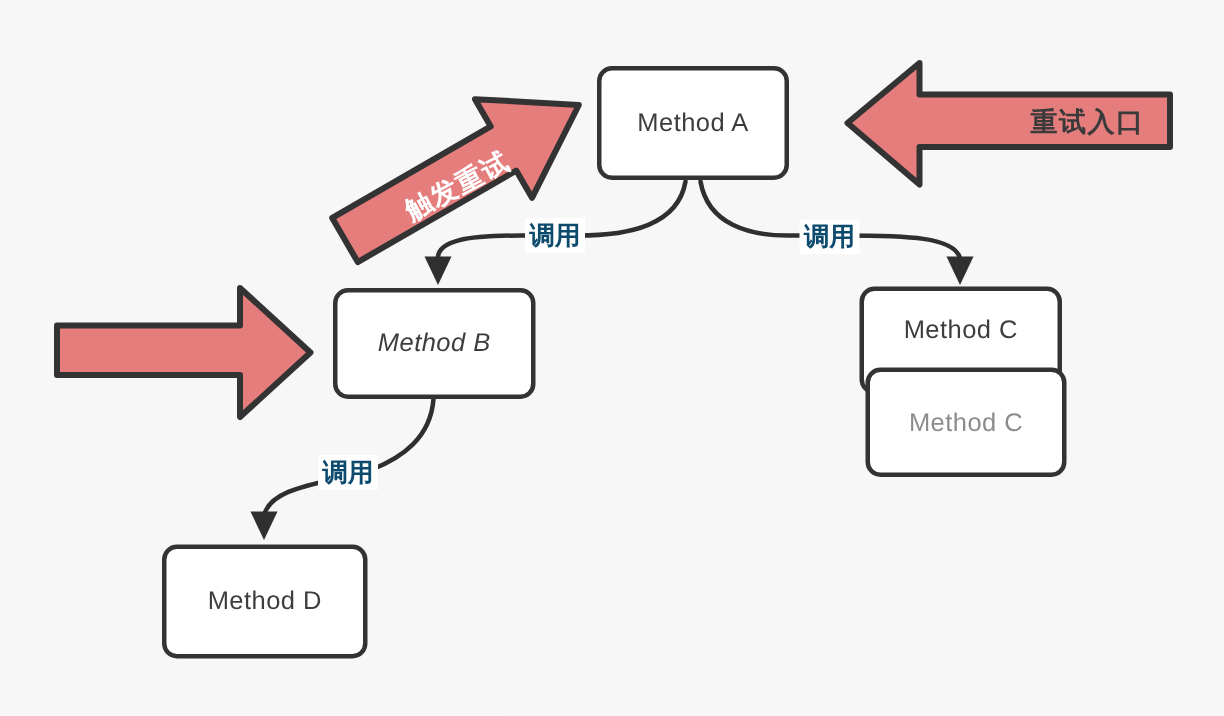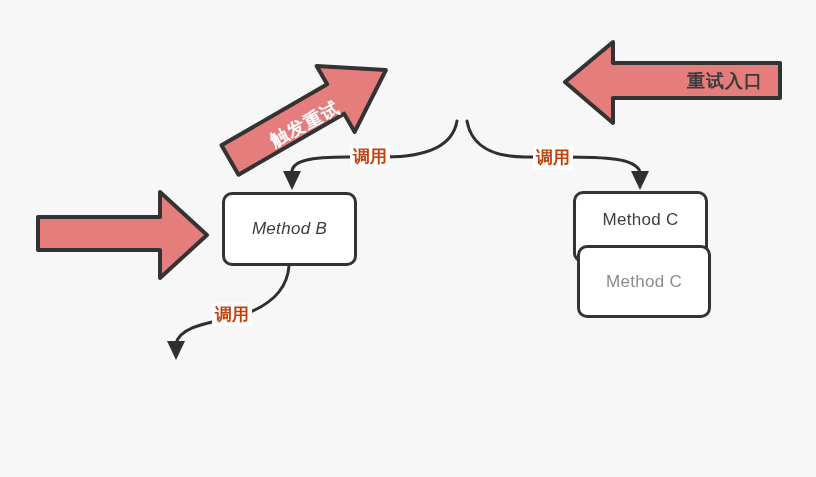--- a/index.html
+++ b/index.html
@@ -31,21 +31,21 @@
     font-size: 17px;
     color: #3d3d3d;
     letter-spacing: 0.3px;
   }
   .node.ghost { color: #8c8c8c; }
 
   .edge-label {
     position: absolute;
     transform: translate(-50%, -50%);
     background: #ffffff;
-    color: #c2410c;
+    color: #0c4a6e;
     font-size: 17px;
     font-weight: 600;
     padding: 1px 3px;
     line-height: 1.25;
     white-space: nowrap;
   }
 
   .callout-text {
     position: absolute;
     transform: translate(-50%, -50%);
@@ -83,30 +83,36 @@
       <polygon points="38,217 160,217 160,192 207,235 160,278 160,250 38,250"></polygon>
       <polygon points="780,63 613,63 613,42 565,82 613,123 613,98 780,98"></polygon>
       <polygon transform="translate(230,160) rotate(-30)" points="0,-17 122,-17 122,-38 180,0 122,38 122,17 0,17"></polygon>
     </g>
   </svg>
 
   <div class="edge-label" style="left:370px; top:157px;">调用</div>
   <div class="edge-label" style="left:553px; top:158px;">调用</div>
   <div class="edge-label" style="left:232px; top:315px;">调用</div>
 
+  <div class="node" style="left:398px; top:44px; width:128px; height:76px;">
+    <span>Method A</span>
+  </div>
 
   <div class="node" style="left:222px; top:192px; width:135px; height:74px;font-style:italic;">
     <span>Method B</span>
   </div>
 
   <div class="node" style="left:573px; top:191px; width:135px; height:72px;">
     <span style="margin-bottom:14px;">Method C</span>
   </div>
 
   <div class="node ghost" style="left:577px; top:245px; width:134px; height:73px;">
     <span>Method C</span>
   </div>
 
+  <div class="node" style="left:108px; top:363px; width:137px; height:76px;">
+    <span>Method D</span>
+  </div>
 
   <div class="callout-text light" style="left:305px; top:124px;">触发重试</div>
   <div class="callout-text" style="left:725px; top:81px;">重试入口</div>
 
 </div>
 
 </body></html>

